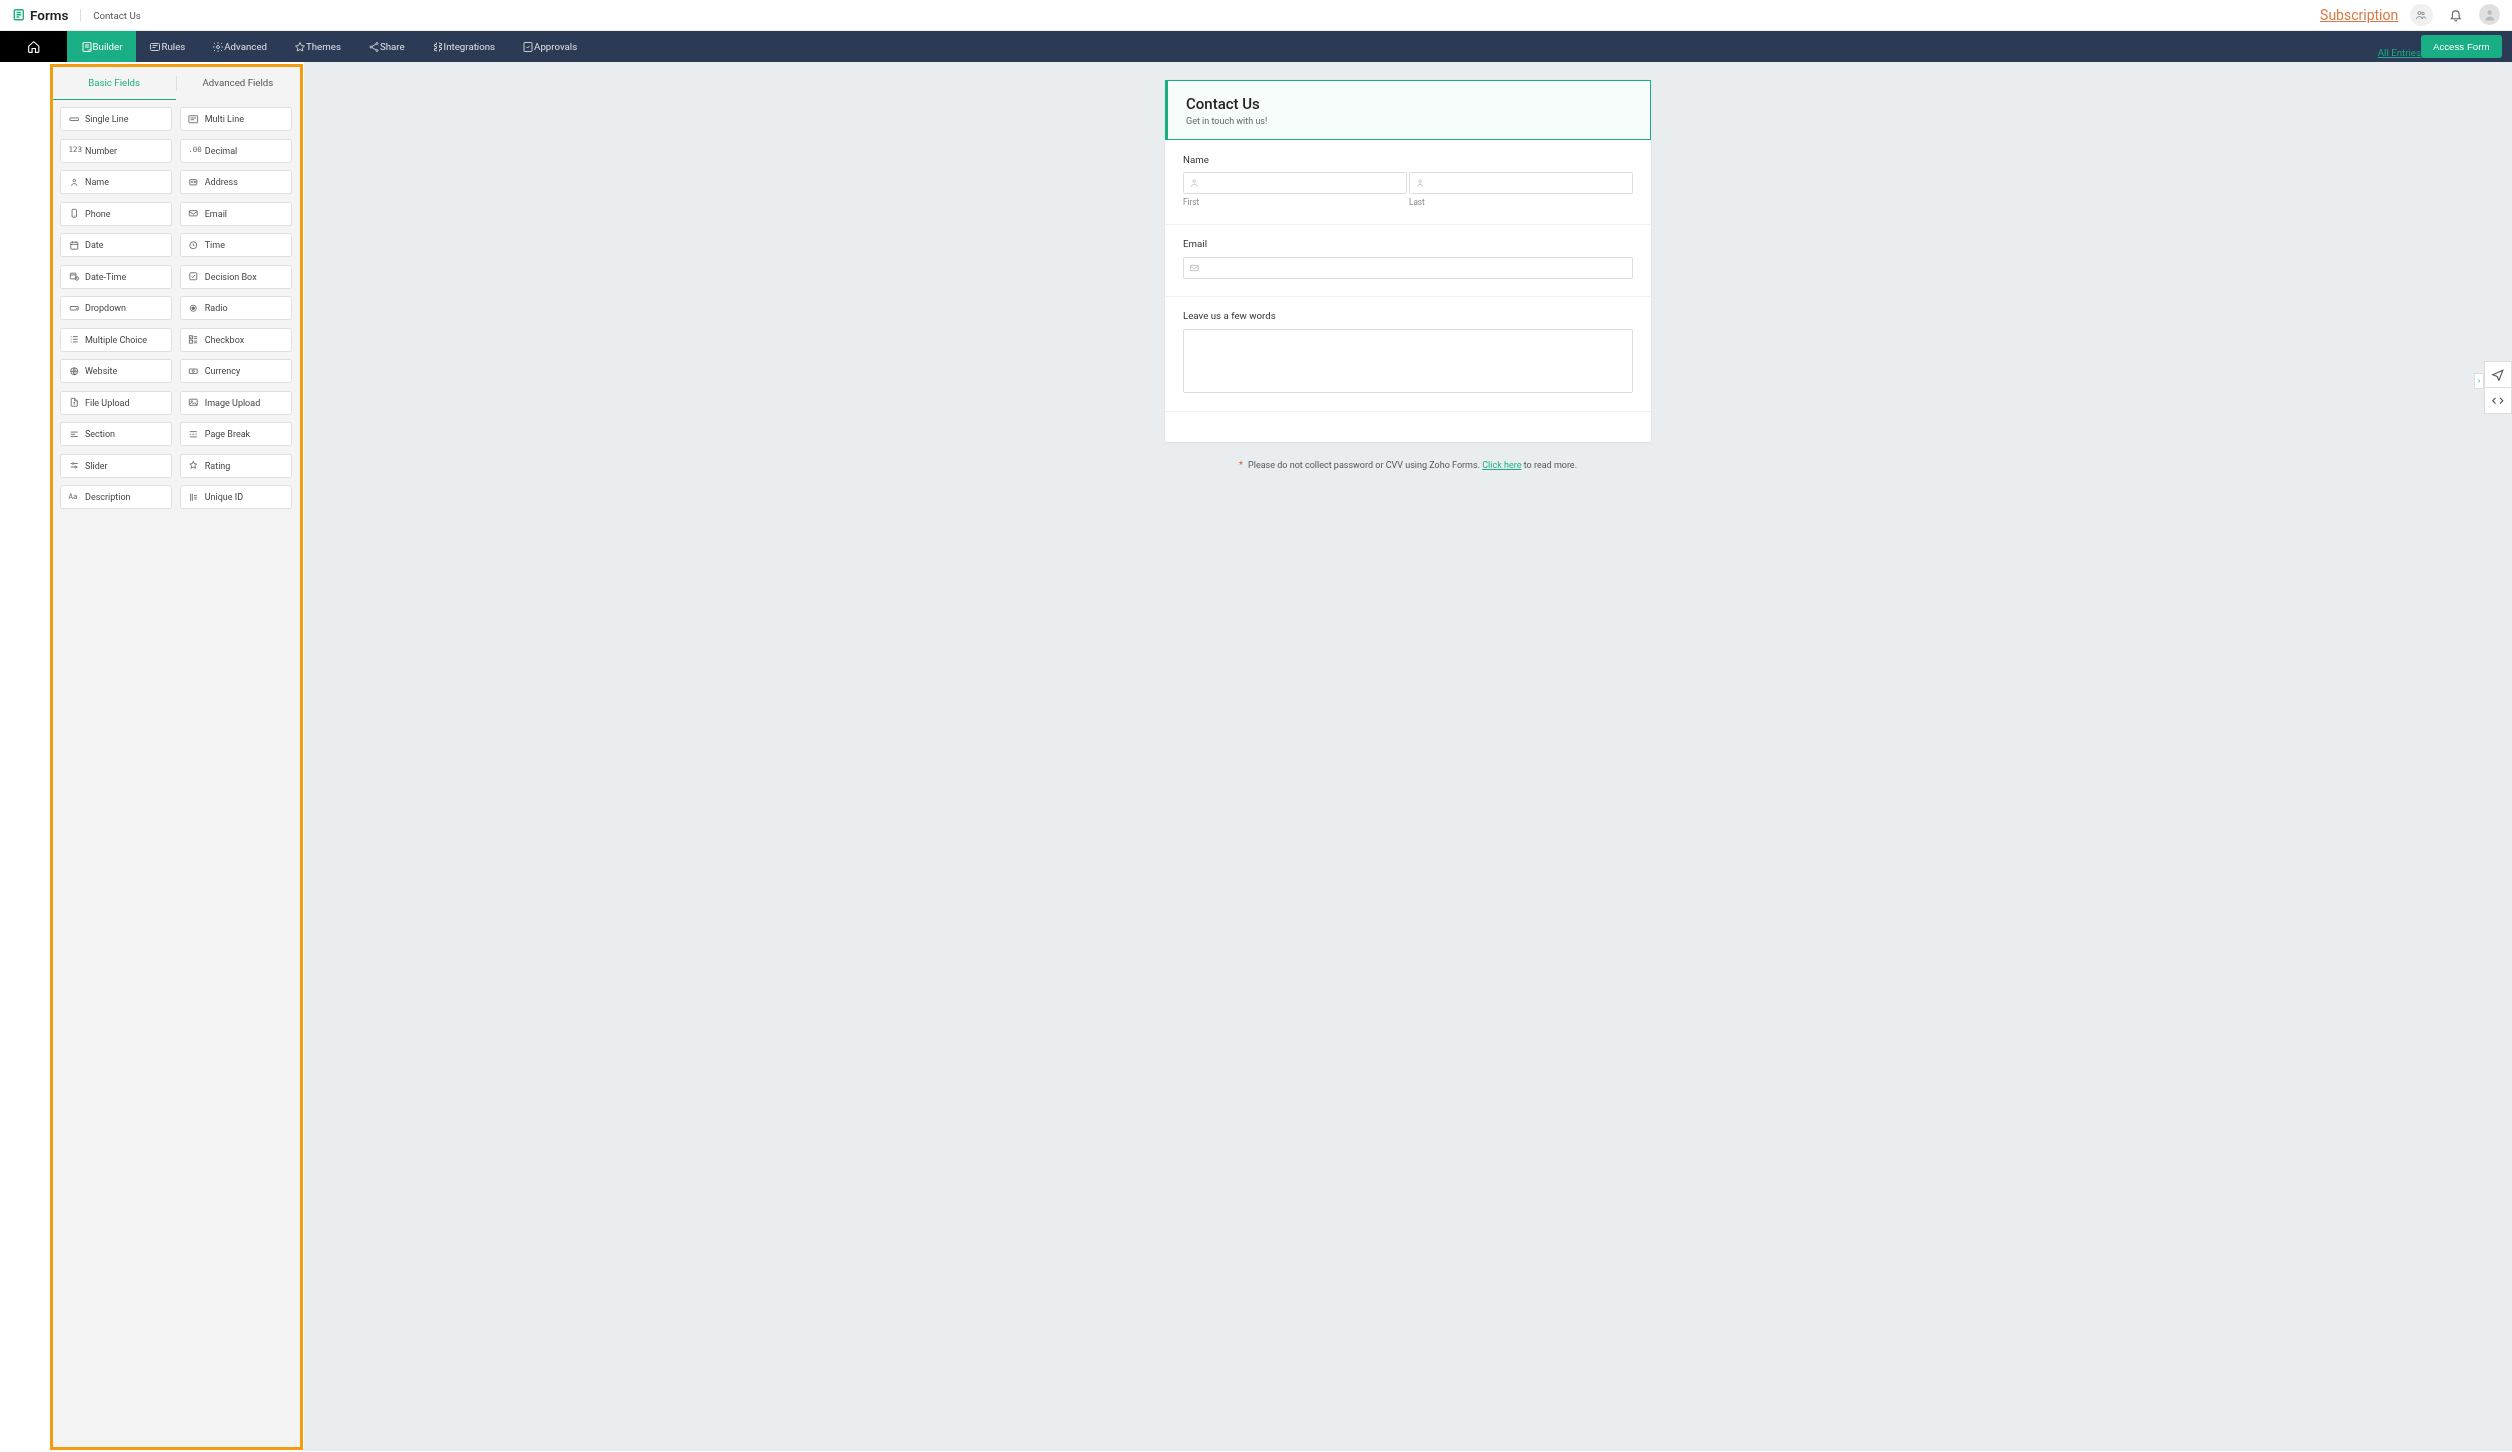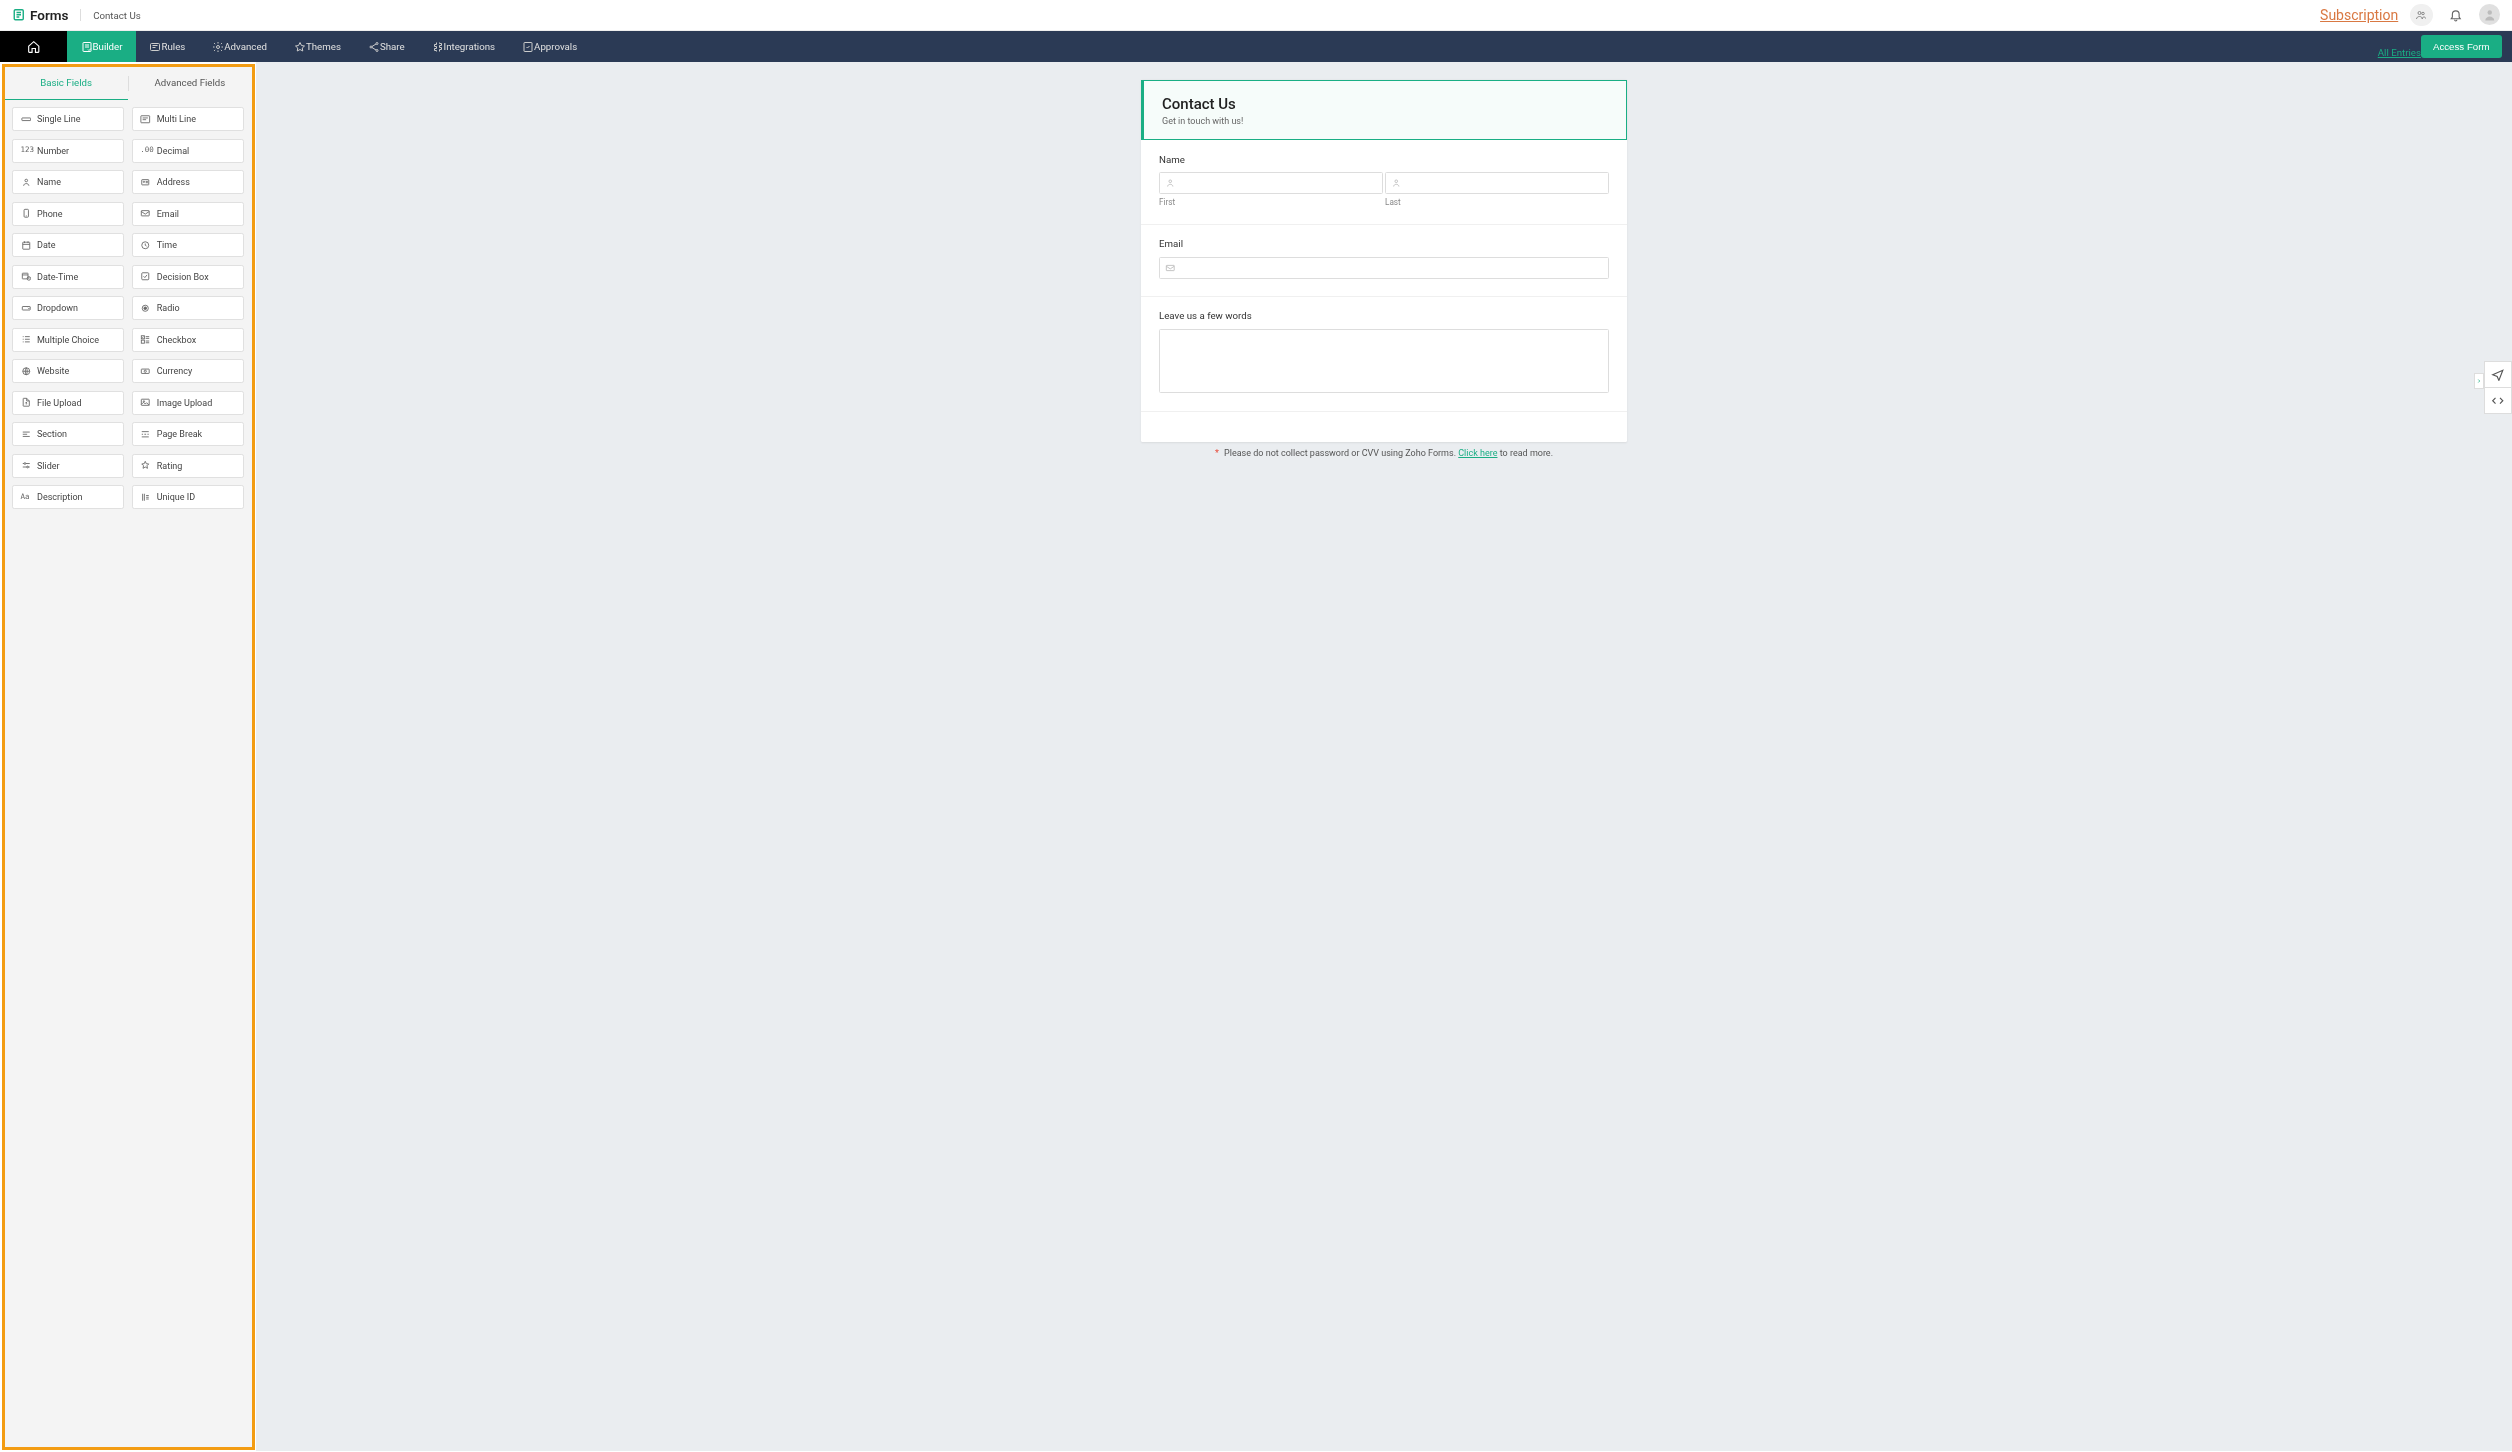--- a/index.html
+++ b/index.html
@@ -23,21 +23,21 @@
 .nav-bar { display: flex; align-items: center; justify-content: space-between; height: 31px; background: #2b3a55; color: #fff; }
 .nav-left { display: flex; align-items: stretch; height: 100%; }
 .nav-item { display: flex; align-items: center; padding: 0 13.5px; font-size: 9.7px; color: #e0e0e0; cursor: pointer; }
 .nav-home { background: #000; width: 67px; justify-content: center; }
 .nav-item.active { background: #1aae84; color: #fff; }
 .nav-right { display: flex; align-items: flex-end; gap: 0; padding-right: 10.5px; }
 .all-entries { color: #1aae84; text-decoration: underline; font-size: 9.7px; cursor: pointer; }
 .access-btn { background: #1aae84; color: #fff; padding: 6px 12px; border-radius: 3px; font-size: 9.7px; cursor: pointer; border: none; }
 
 
-.main-wrap { display: flex; height: calc(100vh - 63px); position: relative; }
+.main-wrap { display: flex; height: calc(100vh - 63px); position: relative; padding-left: 48px; }
 
 
 .fields-panel { width: 253px; background: #f4f4f4; border: 3px solid #f39c12; border-top: 3px solid #f39c12; display: flex; flex-direction: column; margin: 1.5px; }
 .field-tabs { display: flex; height: 33px; background: #f4f4f4; }
 .field-tab { flex: 1; display: flex; align-items: center; justify-content: center; font-size: 9.7px; color: #555; cursor: pointer; border-bottom: 1.5px solid transparent; position: relative; }
 .field-tab.active { color: #1aae84; border-bottom: 1.5px solid #1aae84; }
 .field-tab-sep { width: 0.7px; background: #ddd; margin: 9px 0; }
 .fields-grid { padding: 7.5px; display: grid; grid-template-columns: 1fr 1fr; gap: 7.5px; overflow-y: auto; }
 .field-tile { display: flex; align-items: center; gap: 6px; height: 24px; padding: 0 7.5px; background: #fff; border: 0.7px solid #e0e0e0; border-radius: 2.2px; font-size: 9px; color: #444; cursor: grab; }
 .field-tile svg, .field-tile .ticon { width: 10.5px; height: 10.5px; flex-shrink: 0; color: #666; }
@@ -53,21 +53,21 @@
 .form-section:last-child { border-bottom: none; }
 .field-label { font-size: 9.7px; color: #333; margin-bottom: 7.5px; display: block; }
 .name-row { display: flex; gap: 2px; }
 .name-col { flex: 1; }
 .sub-label { font-size: 8.2px; color: #888; margin-top: 3px; }
 .tinput { width: 100%; height: 22.4px; border: 0.7px solid #ddd; border-radius: 1.5px; padding: 0 6px 0 22.4px; font-size: 9px; background: #fff; }
 .input-wrap { position: relative; }
 .input-icon { position: absolute; left: 6px; top: 50%; transform: translateY(-50%); color: #bbb; }
 .tarea { width: 100%; height: 64px; border: 0.7px solid #ddd; border-radius: 1.5px; padding: 6px; font-size: 9px; resize: none; }
 
-.footer-note { margin-top: 6px; font-size: 9px; color: #555; text-align: center; }
+.footer-note { margin-top: 18px; font-size: 9px; color: #555; text-align: center; }
 .footer-note .ast { color: #e74c3c; margin-right: 3px; }
 .footer-note a { color: #1aae84; text-decoration: underline; }
 
 
 .right-tools { position: absolute; right: 0; top: 299px; display: flex; flex-direction: column; }
 .rtool { width: 28px; height: 27px; background: #fff; border: 0.7px solid #ddd; display: flex; align-items: center; justify-content: center; cursor: pointer; margin-bottom: -0.7px; }
 .chev-toggle { position: absolute; right: 28px; top: 311px; width: 10.5px; height: 16.4px; background: #fff; border: 0.7px solid #ddd; display: flex; align-items: center; justify-content: center; cursor: pointer; font-size: 7.5px; color: #1aae84; }
 </style>
 </head>
 <body>

